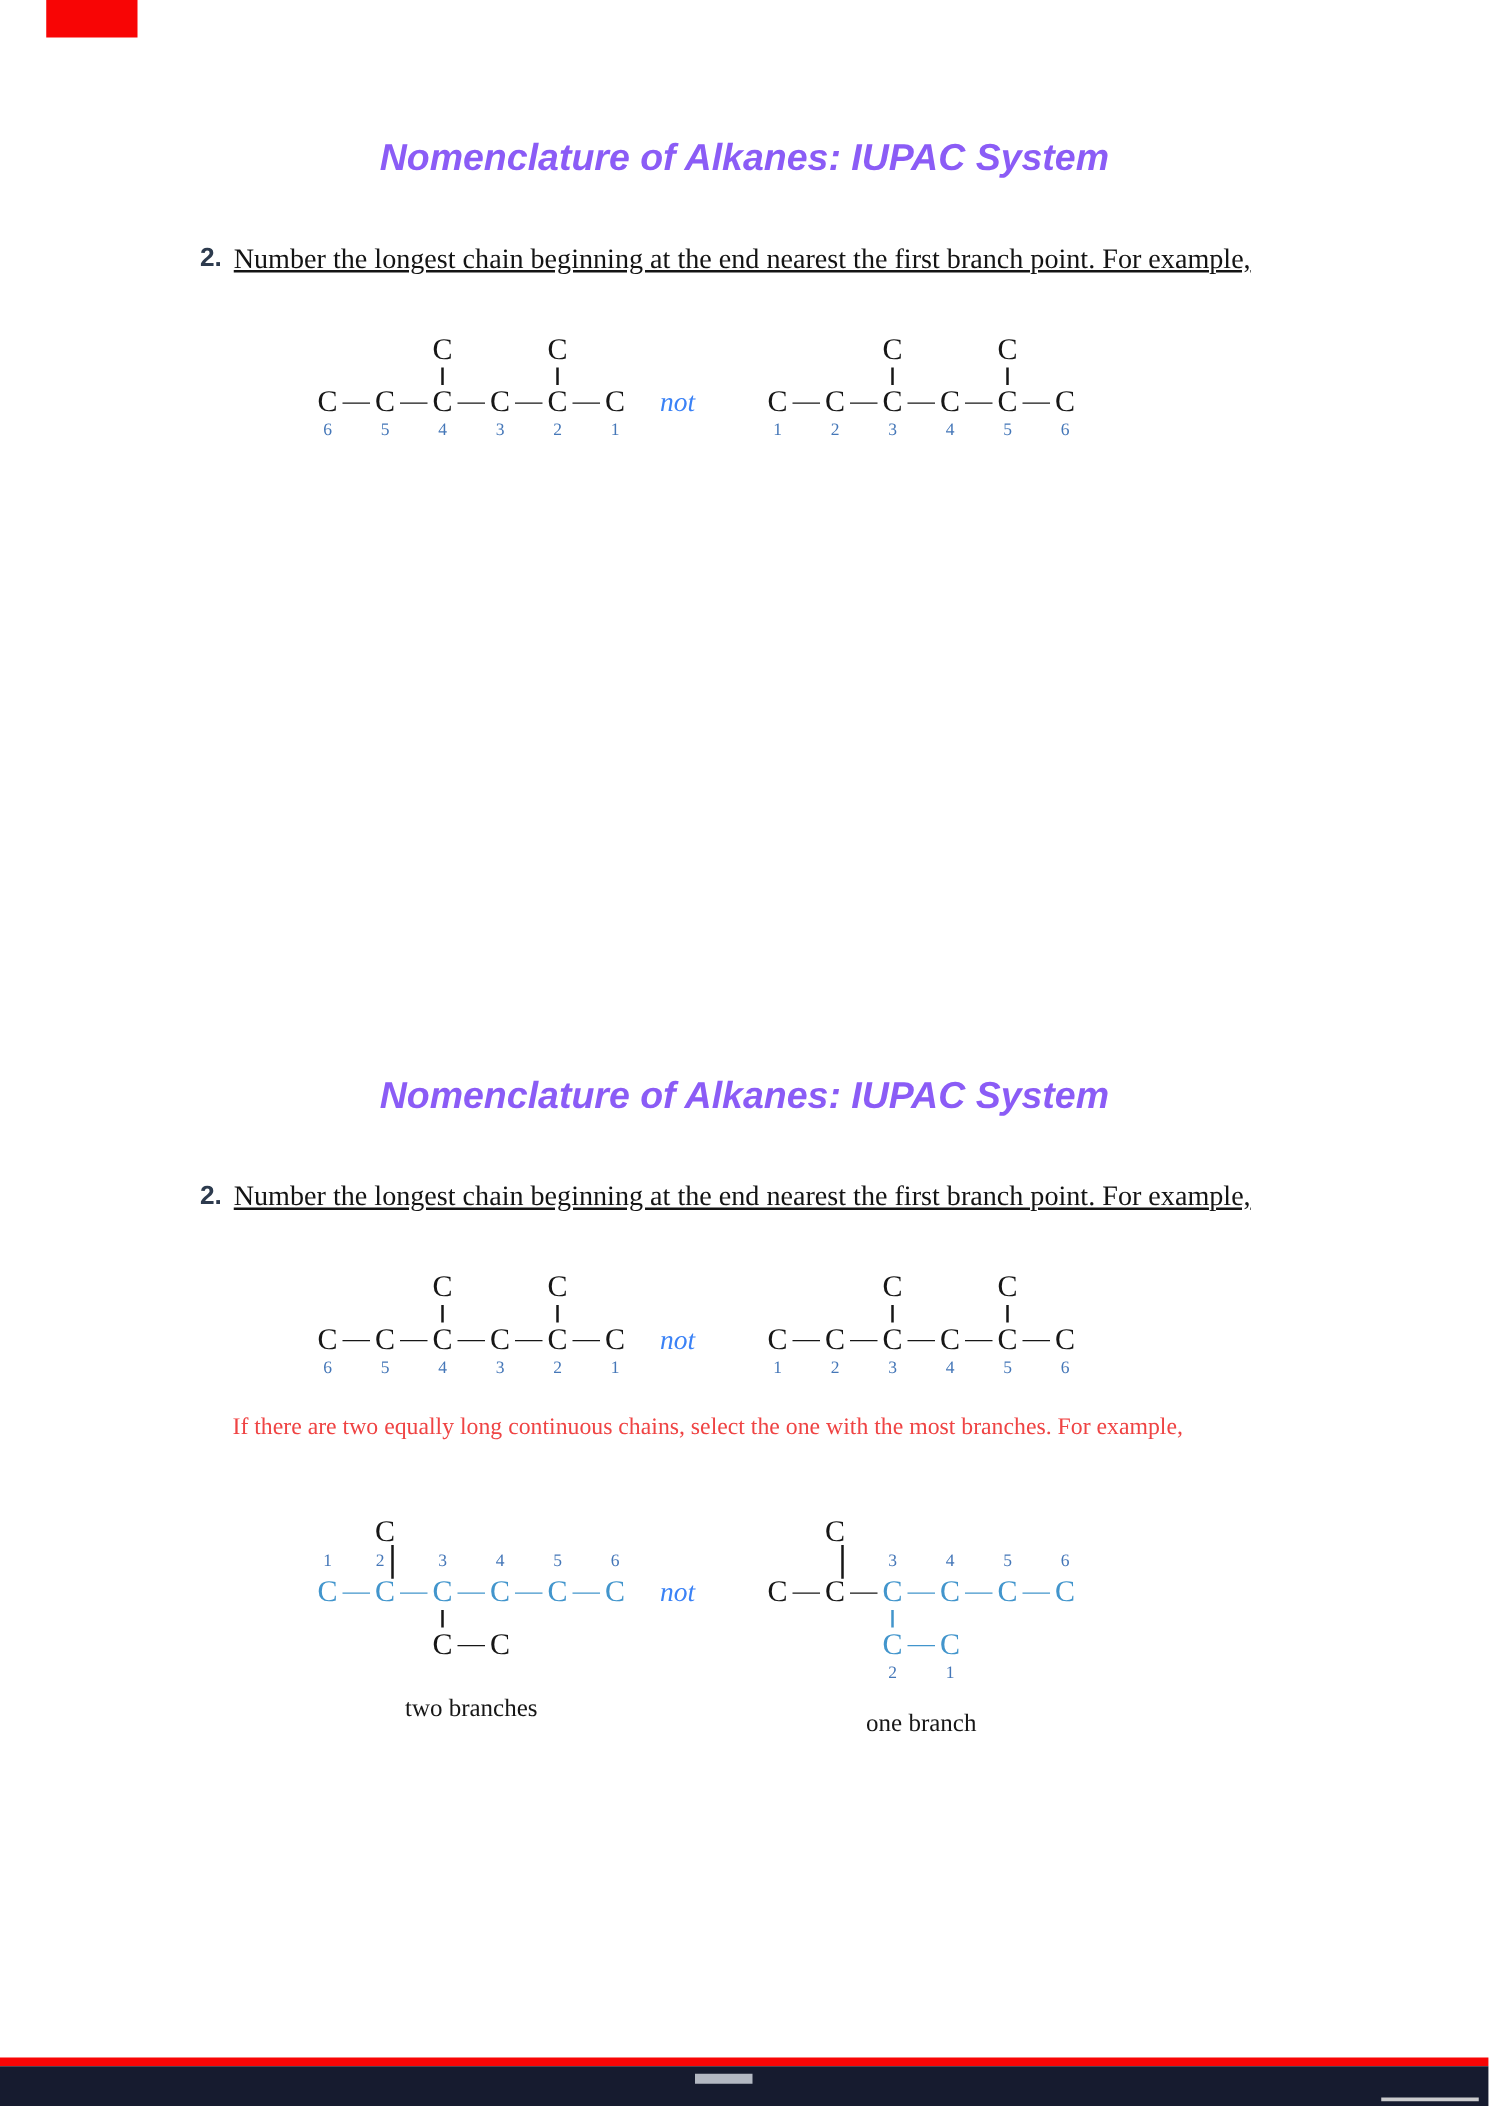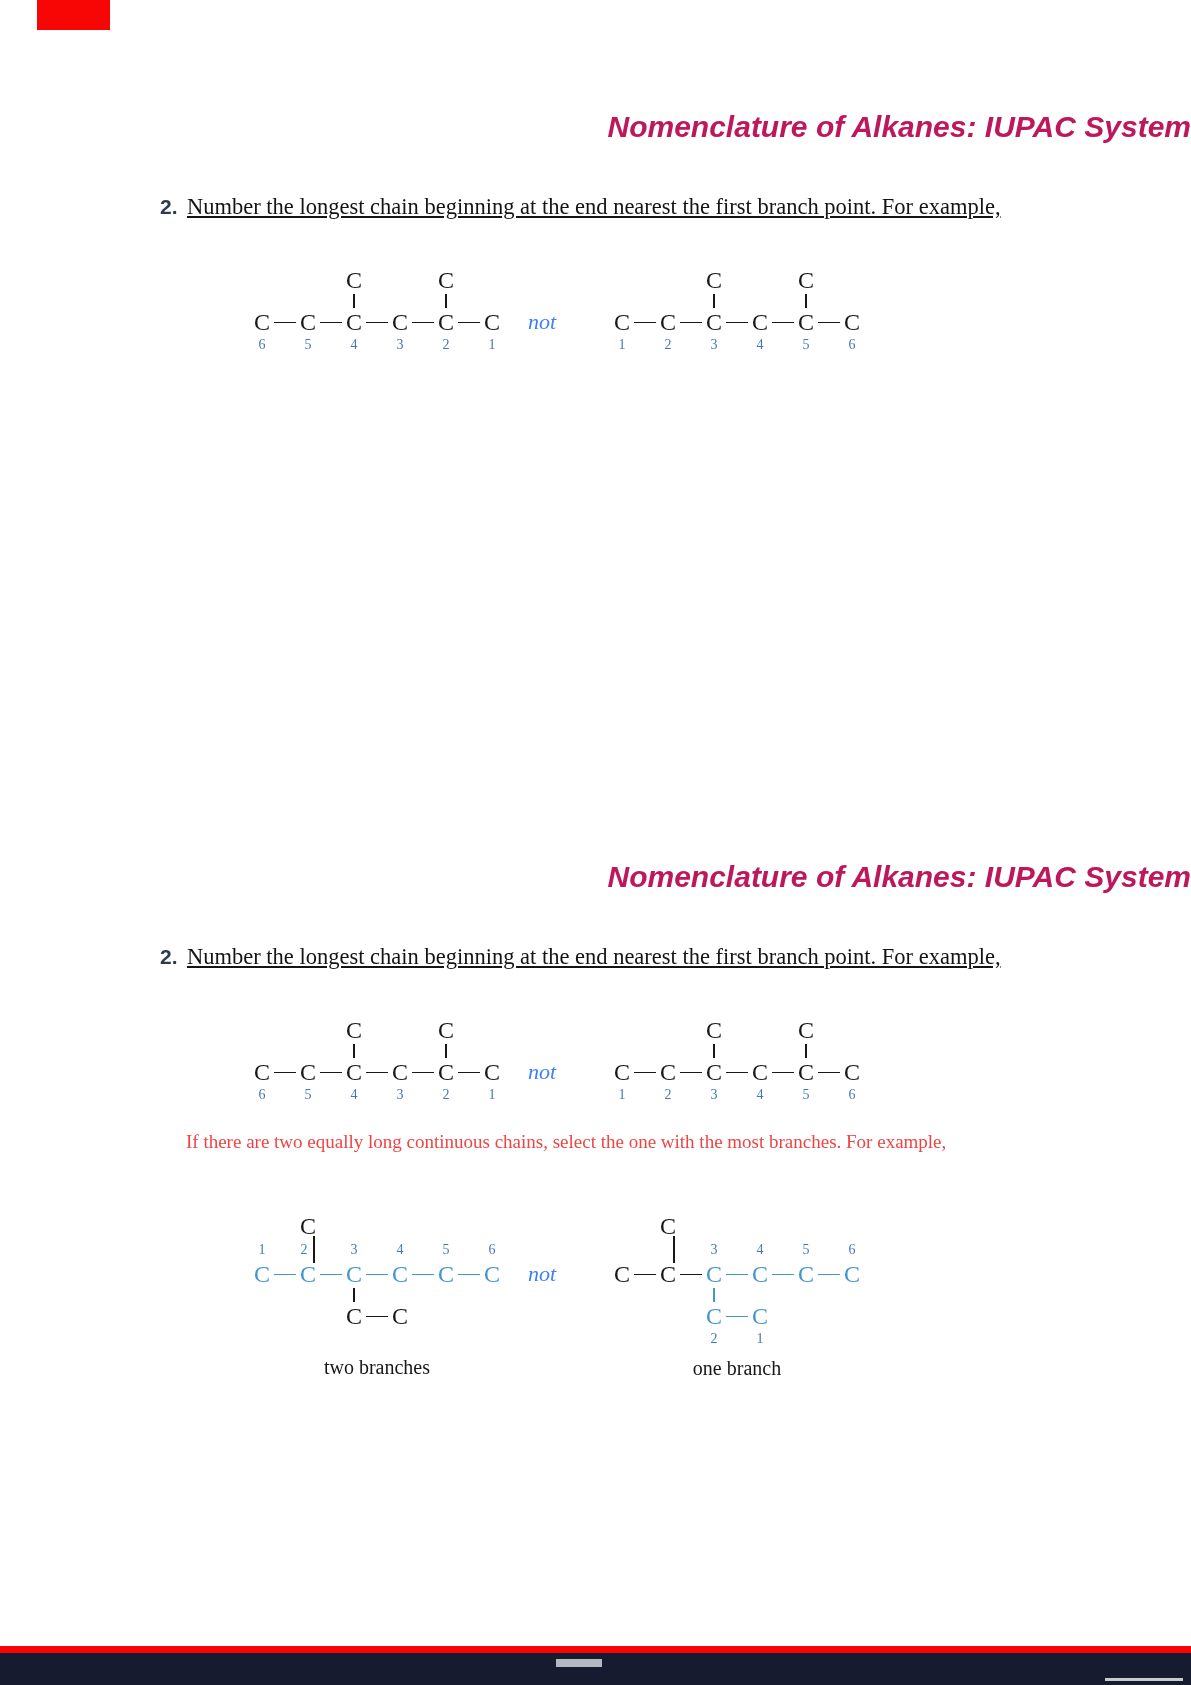--- a/index.html
+++ b/index.html
@@ -1,23 +1,23 @@
 <!DOCTYPE html>
 <html style="--red-bar: #f80505; --footer-dark: #161b2f; --blue-atom: #4295cc; --blue-number: #4577b8;"><head>
 <meta charset="utf-8">
 <style>
   html,body{margin:0;padding:0;background:#ffffff;}
   .page{position:relative;width:1191px;height:1685px;background:#ffffff;overflow:hidden;
         font-family:"Liberation Serif",serif;color:#171717;}
 
   .red-chip{position:absolute;left:37px;top:0;width:73px;height:30px;background:var(--red-bar,#f80505);}
 
-  .slide-title{position:absolute;left:0;width:100%;text-align:right;
+  .slide-title{position:absolute;left:0;width:100%;text-align:center;
         font-family:"Liberation Sans",sans-serif;font-weight:bold;font-style:italic;
-        font-size:30px;line-height:34px;color:#be185d;}
+        font-size:30px;line-height:34px;color:#8b5cf6;}
 
   .rule{position:absolute;left:160px;width:870px;display:flex;
         font-size:22.5px;line-height:30px;color:#141414;}
   .rule-num{flex:0 0 27px;font-family:"Liberation Sans",sans-serif;font-weight:bold;
         font-size:21px;line-height:30px;color:#2d3b4e;}
   .rule-text{flex:1;text-decoration:underline;}
 
   .tie{position:absolute;left:186px;width:800px;font-size:19px;line-height:31px;color:#ef4444;}
 
   .not-label{position:absolute;font-style:italic;font-size:22px;line-height:28px;color:#3b82f6;}
@@ -32,21 +32,21 @@
   .ca{flex:0 0 24px;width:24px;text-align:center;position:relative;}
   .cb{flex:0 0 22px;width:22px;display:flex;align-items:center;}
   .atom{font-size:24px;line-height:28px;display:block;width:100%;}
   .hbond{display:block;width:100%;height:1.8px;background:currentColor;margin-top:1px;}
   .vbond{display:block;width:1.8px;height:100%;background:currentColor;margin:0 auto;}
   .num{display:block;width:100%;font-size:14px;color:var(--blue-number,#4577b8);}
   .shiftl{transform:translateX(-4px);}
   .nrel .vline{position:absolute;left:17px;top:-4px;width:1.8px;height:27px;background:#171717;}
   .blue{color:var(--blue-atom,#4295cc);}
   .branch-label{margin-top:26px;width:254px;text-align:center;font-size:20px;color:#171717;}
-  .branch-label.tight{margin-top:9px;}
+  .branch-label.tight{margin-top:20px;}
 
   .footer-line{position:absolute;left:0;top:1646px;width:100%;height:7px;background:var(--red-bar,#f80505);}
   .footer-bar{position:absolute;left:0;top:1653px;width:100%;height:32px;background:var(--footer-dark,#161b2f);}
   .fmark{position:absolute;background:#cfd3dc;opacity:.85;}
   .fmark-center{left:556px;top:6px;width:46px;height:8px;}
   .fmark-right{right:8px;top:25px;width:78px;height:3px;background:#e9e9e9;}
 </style>
 </head>
 <body>
 

